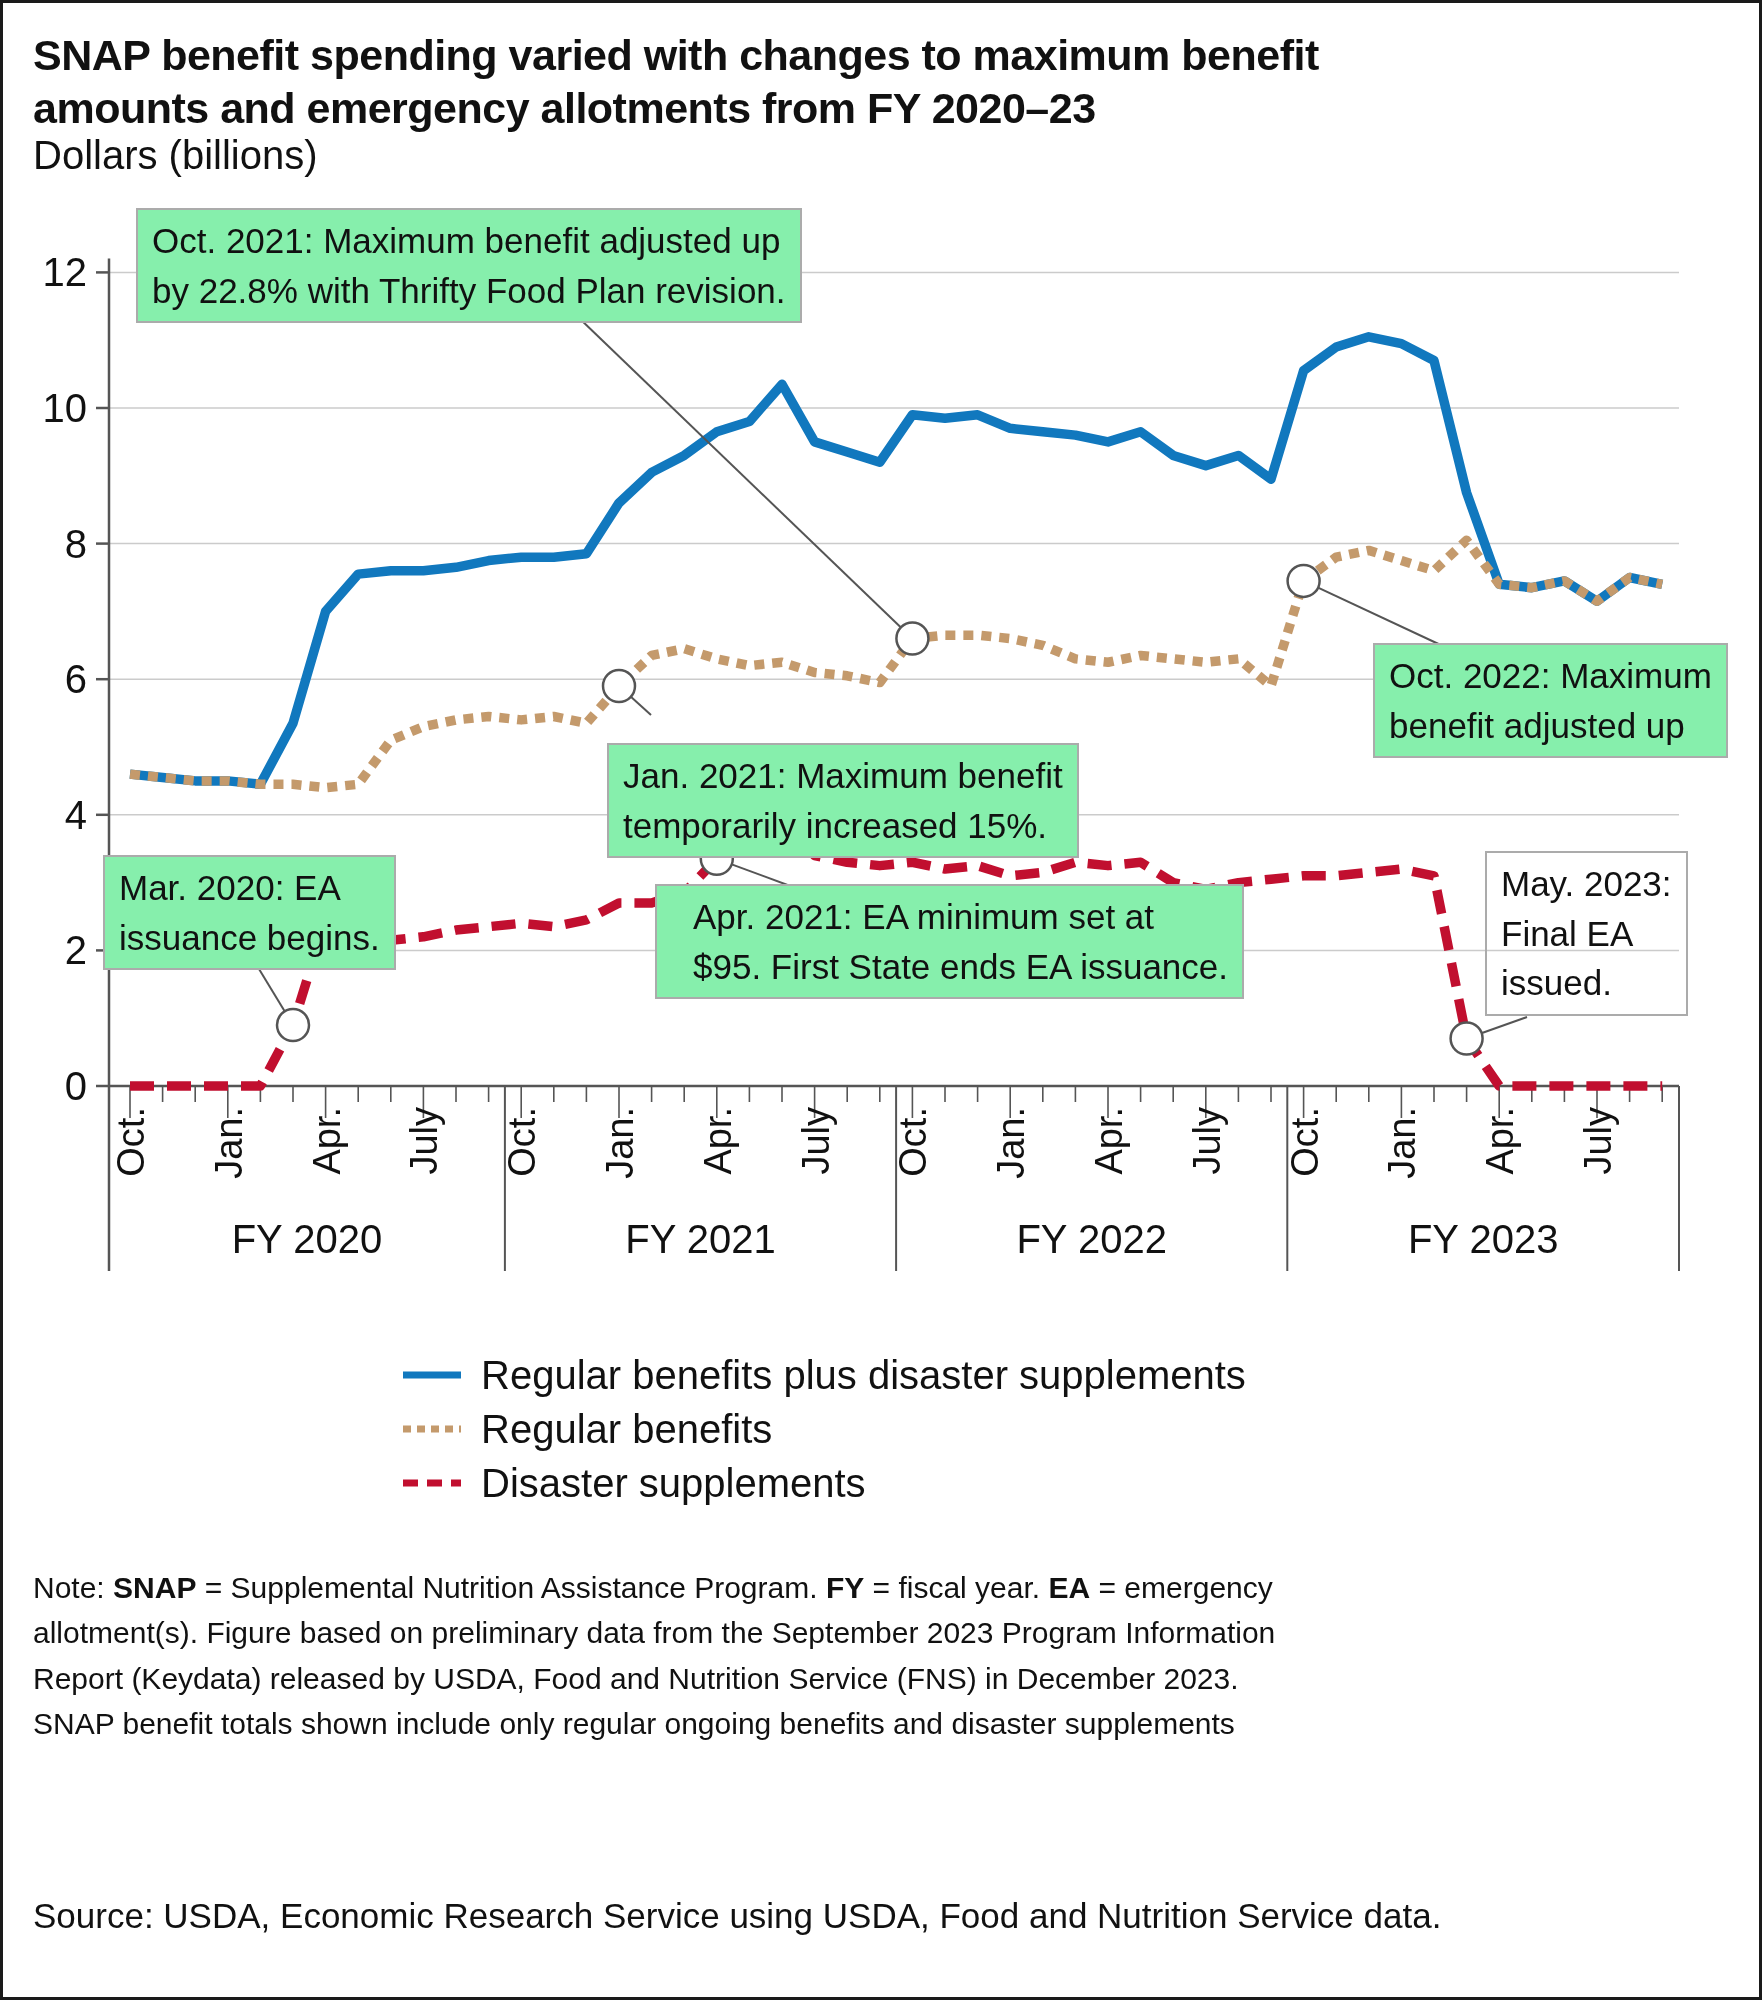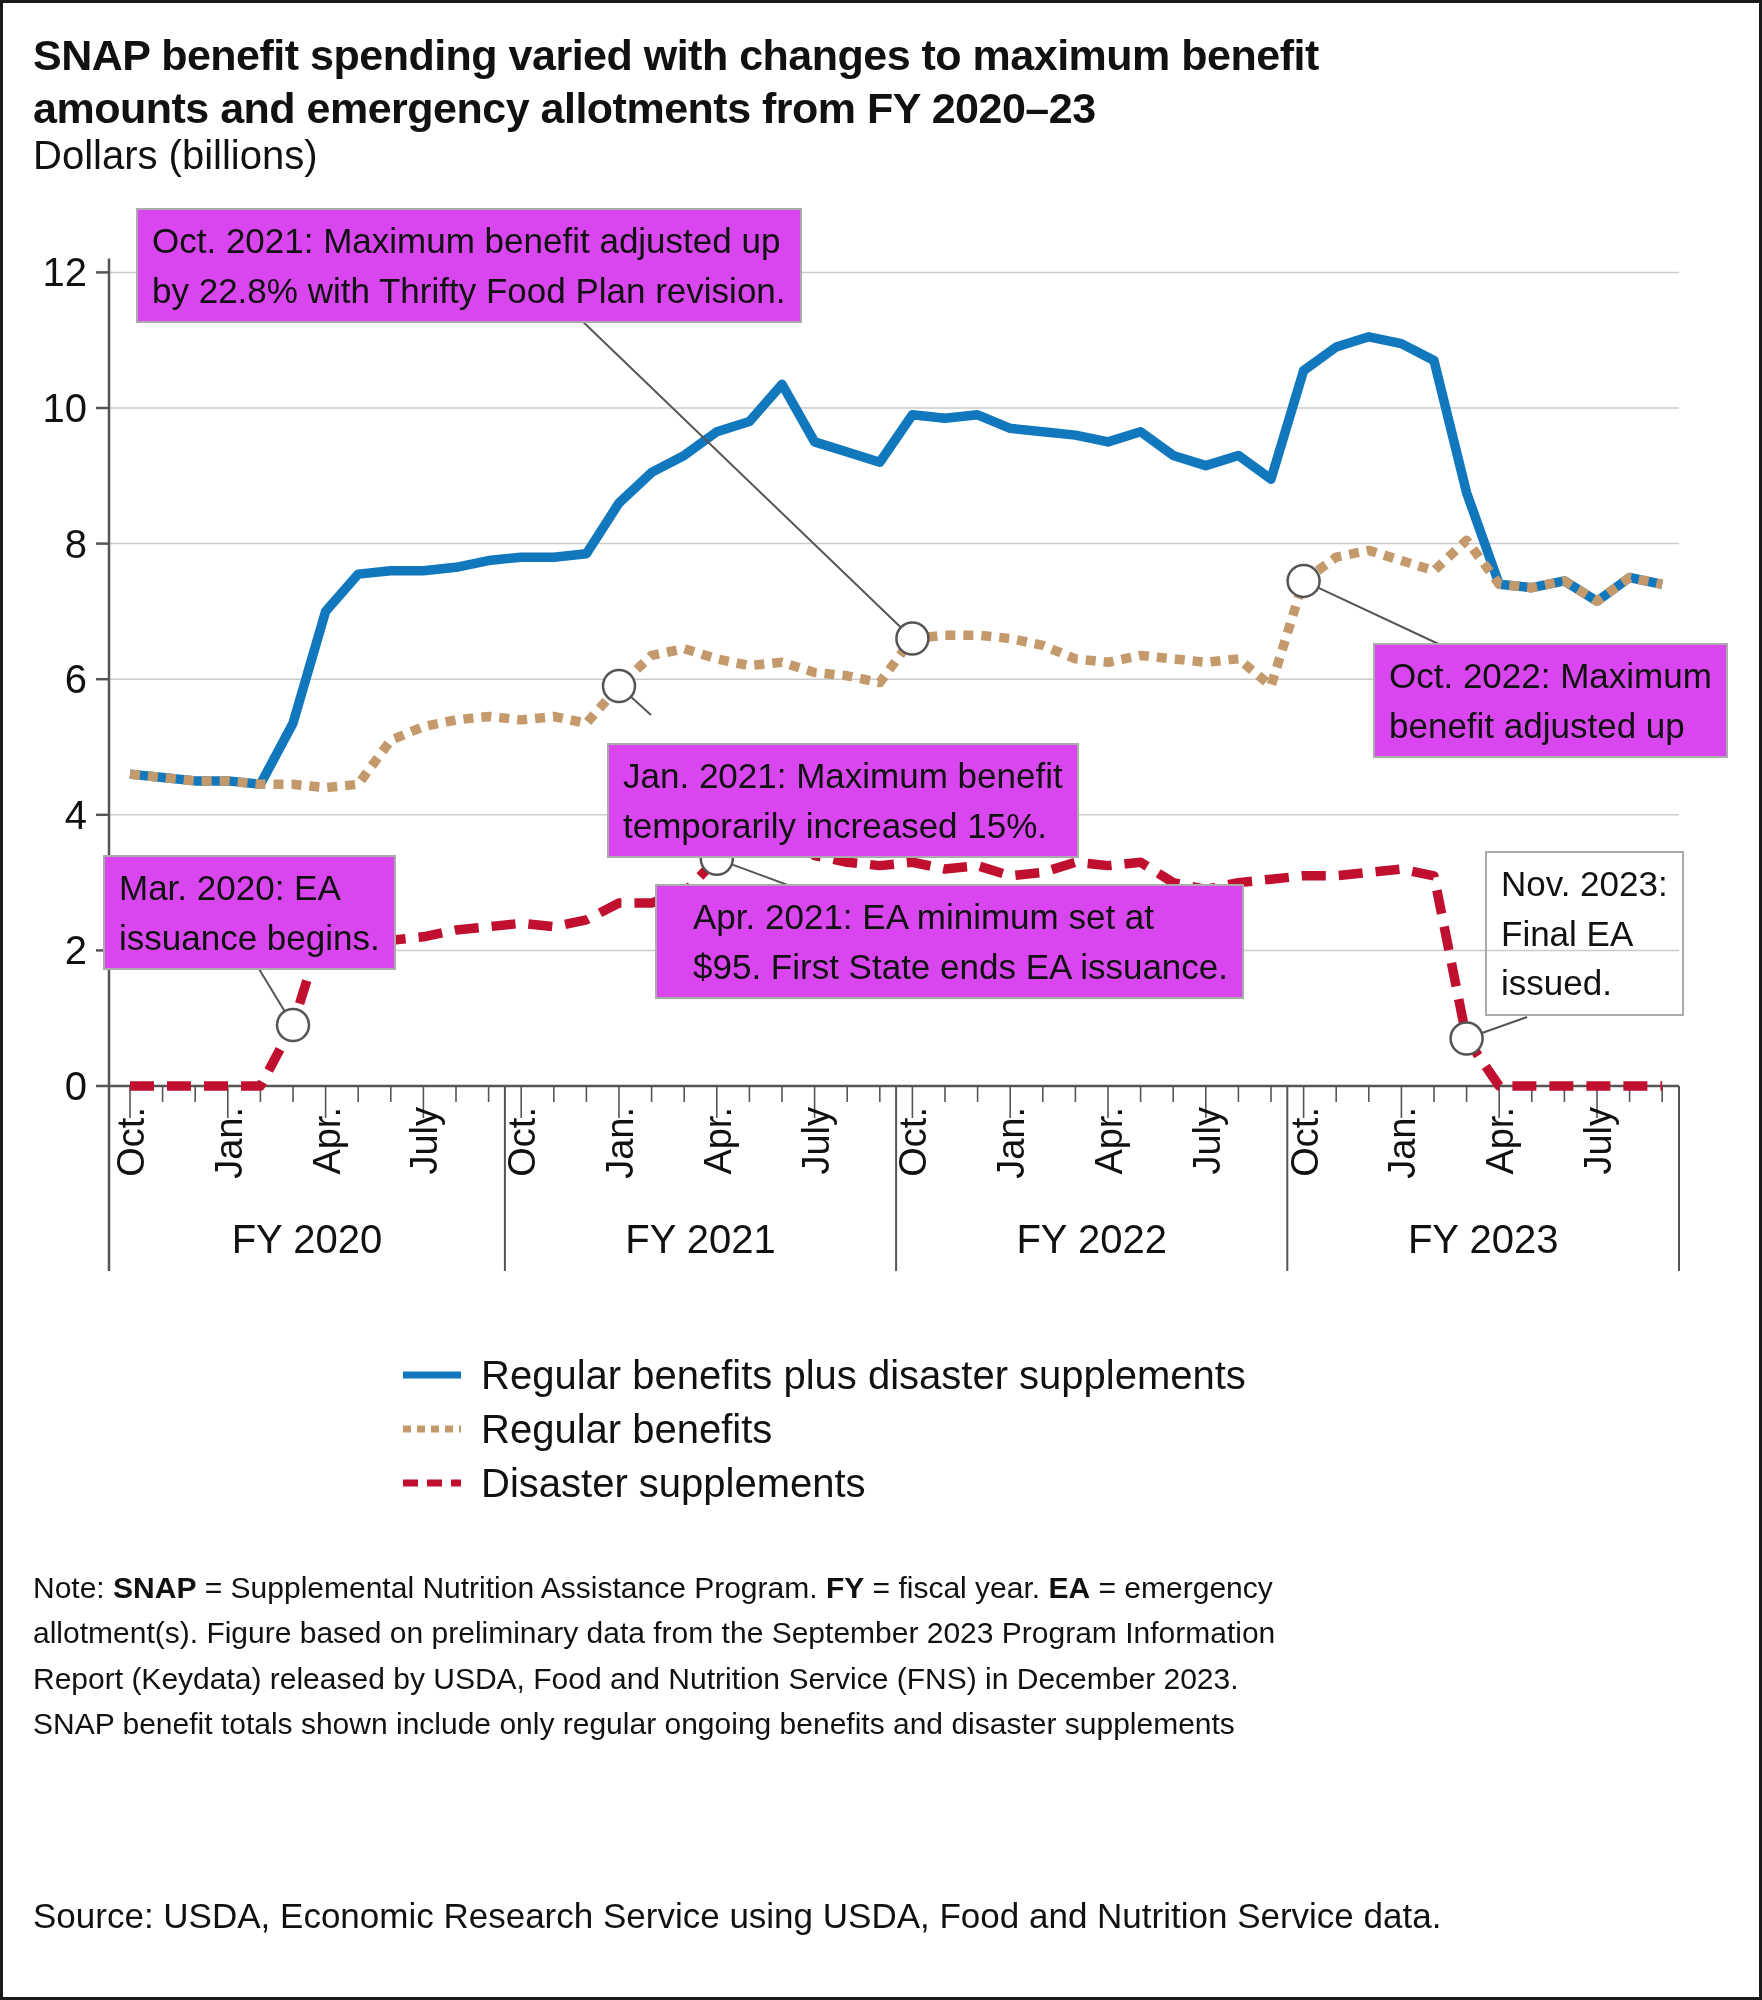--- a/index.html
+++ b/index.html
@@ -6,21 +6,21 @@
   #page{
     position:relative; width:1762px; height:2000px; background:#ffffff;
     border:3px solid #1a1a1a; box-sizing:border-box; overflow:hidden;
     font-family:"Liberation Sans", sans-serif; color:#111;
   }
   #chart-svg{position:absolute; left:0; top:0; z-index:1;}
   .abs{position:absolute; z-index:2;}
   #title{left:30px; top:26px; font-size:43px; font-weight:700; line-height:1.24; letter-spacing:-0.5px;}
   #ylabel{left:30px; top:130px; font-size:40px;}
   .ann{
-    position:absolute; z-index:3; background:#d946ef; border:2px solid #ababab;
+    position:absolute; z-index:3; background:#86efac; border:2px solid #ababab;
     padding:6px 14px; font-size:35px; line-height:1.42; white-space:nowrap; color:#111;
   }
   .ann.transparent{background:transparent;}
   #legend{left:398px; top:1345px; font-size:40px; z-index:2;}
   .legend-row{display:flex; align-items:center; height:54px;gap:12px;}
   .legend-swatch{flex:0 0 62px; margin-right:6px;}
   #note{left:30px; top:1562px; width:1706px; font-size:30px; line-height:1.515; z-index:2;}
   #source{left:30px; top:1893px; width:1706px; font-size:35px; z-index:2;}
   svg text{font-family:"Liberation Sans", sans-serif; fill:#111;}
 </style>
@@ -191,17 +191,17 @@
     </div>
     <div class="ann" style="left: 652px; top: 881px; padding-left: 36px;">
       <div>Apr. 2021: EA minimum set at</div>
       <div>$95. First State ends EA issuance.</div>
     </div>
     <div class="ann" style="left: 1370px; top: 640px;">
       <div>Oct. 2022: Maximum</div>
       <div>benefit adjusted up</div>
     </div>
     <div class="ann transparent" style="left: 1482px; top: 848px;">
-      <div>Nov. 2023:</div>
+      <div>May. 2023:</div>
       <div>Final EA</div>
       <div>issued.</div>
     </div>
   </div>
 
 </body></html>

